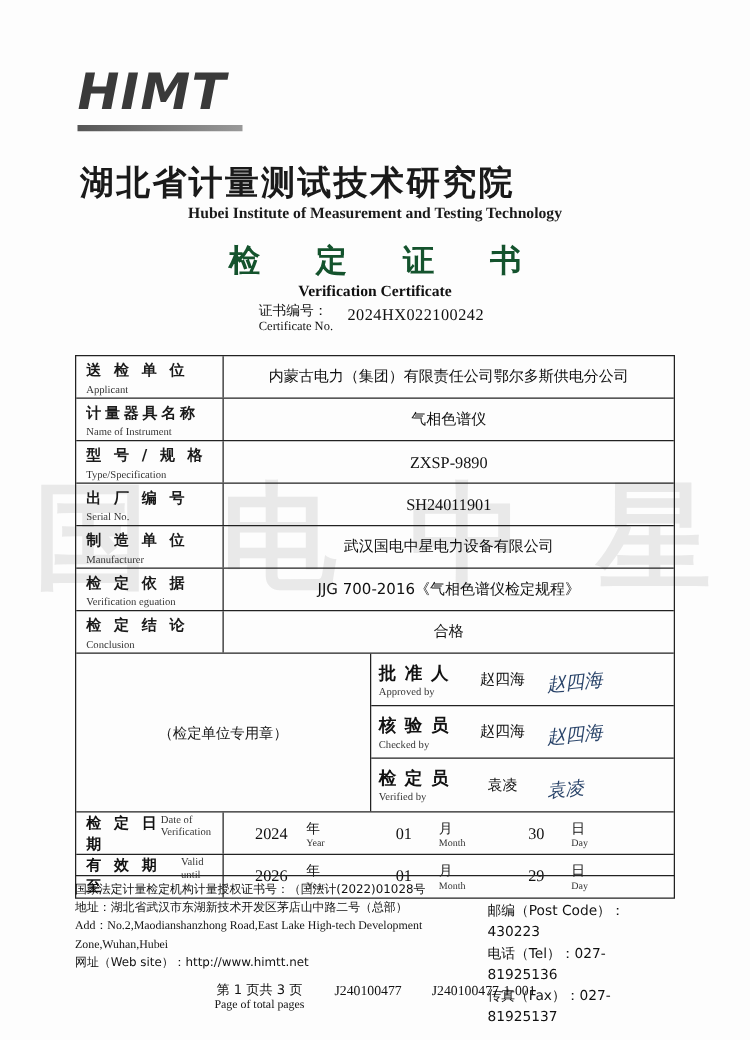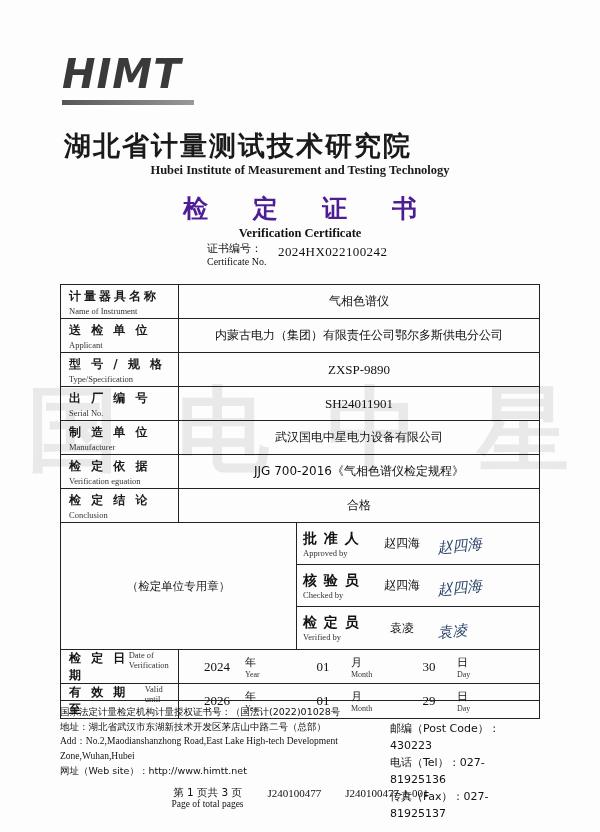--- a/index.html
+++ b/index.html
@@ -92,21 +92,21 @@
   }
   .title-cn {
     position: absolute;
     left: 0; top: 192px; width: 600px;
     text-align: center;
     font-family: "DejaVu Sans", sans-serif;
     font-weight: bold;
     font-size: 25px;
     letter-spacing: 18px;
     text-indent: 18px;
-    color: #4c1d95;
+    color: #14532d;
   }
   .title-en {
     position: absolute;
     left: 0; top: 226px; width: 600px;
     text-align: center;
     font-family: "Liberation Serif", serif;
     font-weight: bold;
     font-size: 12.5px;
     color: #111;
   }
@@ -352,32 +352,32 @@
     <div class="cert-no">
       <div class="cn">证书编号：</div>
       <div class="en">Certificate No.</div>
     </div>
     <div class="cert-no-val">2024HX022100242</div>
 
     <div class="tbl">
 
       <div class="row">
         <div class="lab">
+          <div class="cn">送 检 单 位</div>
+          <div class="en">Applicant</div>
+        </div>
+        <div class="val">内蒙古电力（集团）有限责任公司鄂尔多斯供电分公司</div>
+      </div>
+
+      <div class="row">
+        <div class="lab">
           <div class="cn">计量器具名称</div>
           <div class="en">Name of Instrument</div>
         </div>
         <div class="val">气相色谱仪</div>
-      </div>
-
-      <div class="row">
-        <div class="lab">
-          <div class="cn">送 检 单 位</div>
-          <div class="en">Applicant</div>
-        </div>
-        <div class="val">内蒙古电力（集团）有限责任公司鄂尔多斯供电分公司</div>
       </div>
 
       <div class="row">
         <div class="lab">
           <div class="cn">型 号 / 规 格</div>
           <div class="en">Type/Specification</div>
         </div>
         <div class="val serifval">ZXSP-9890</div>
       </div>
 

